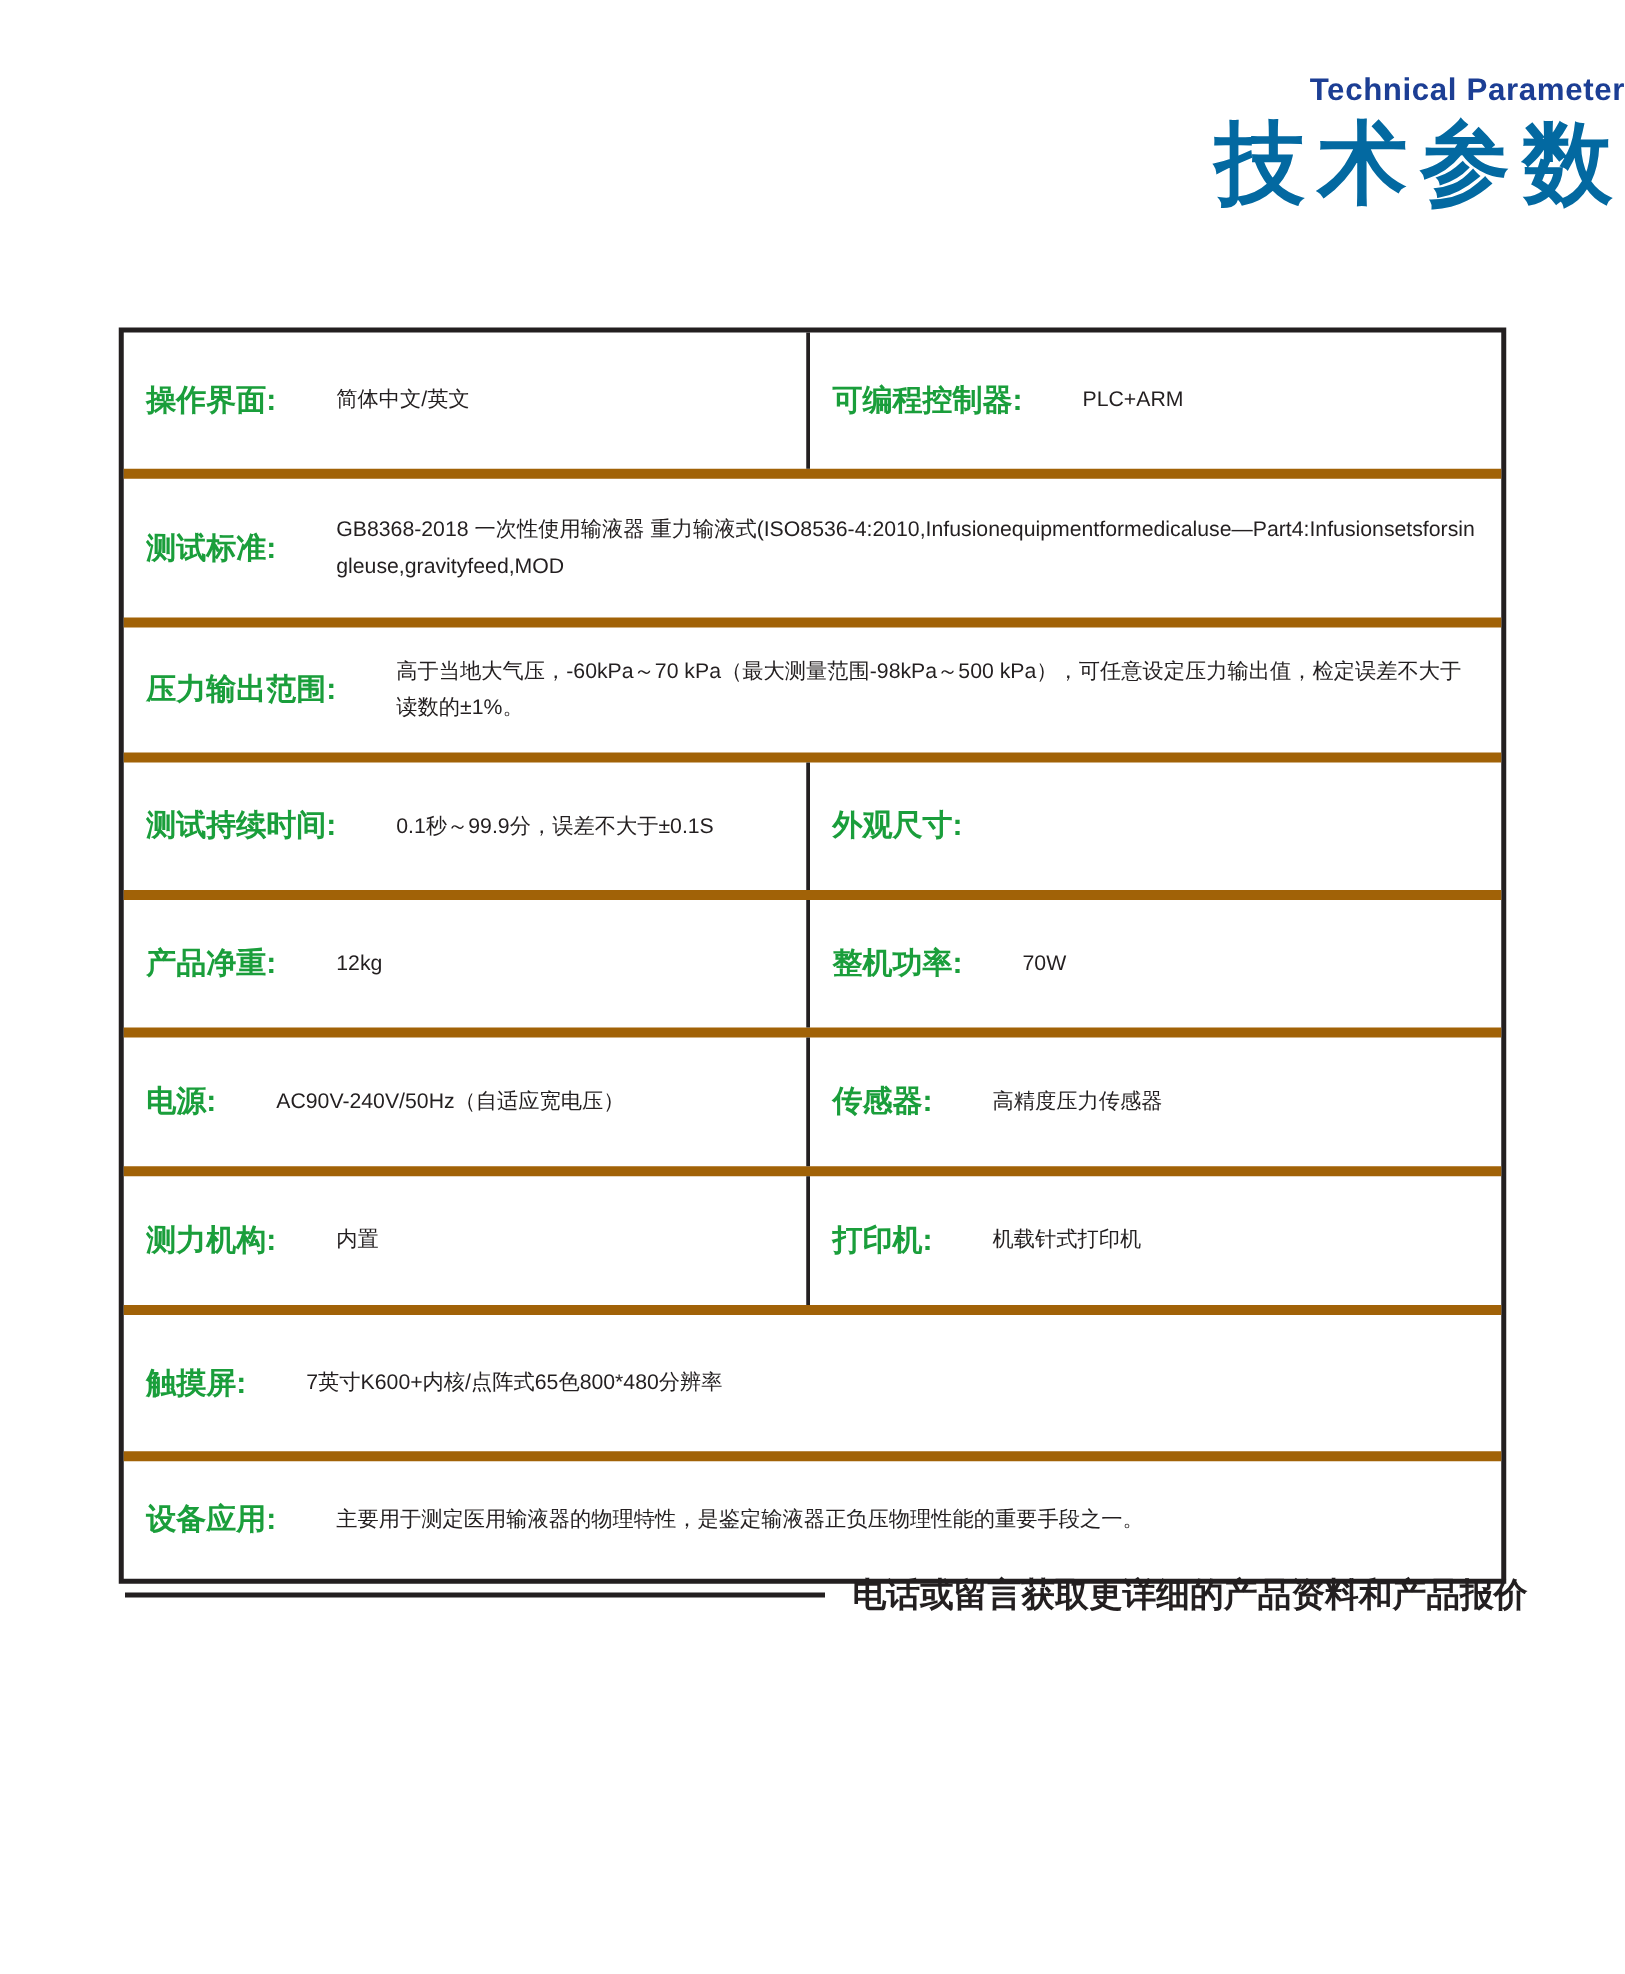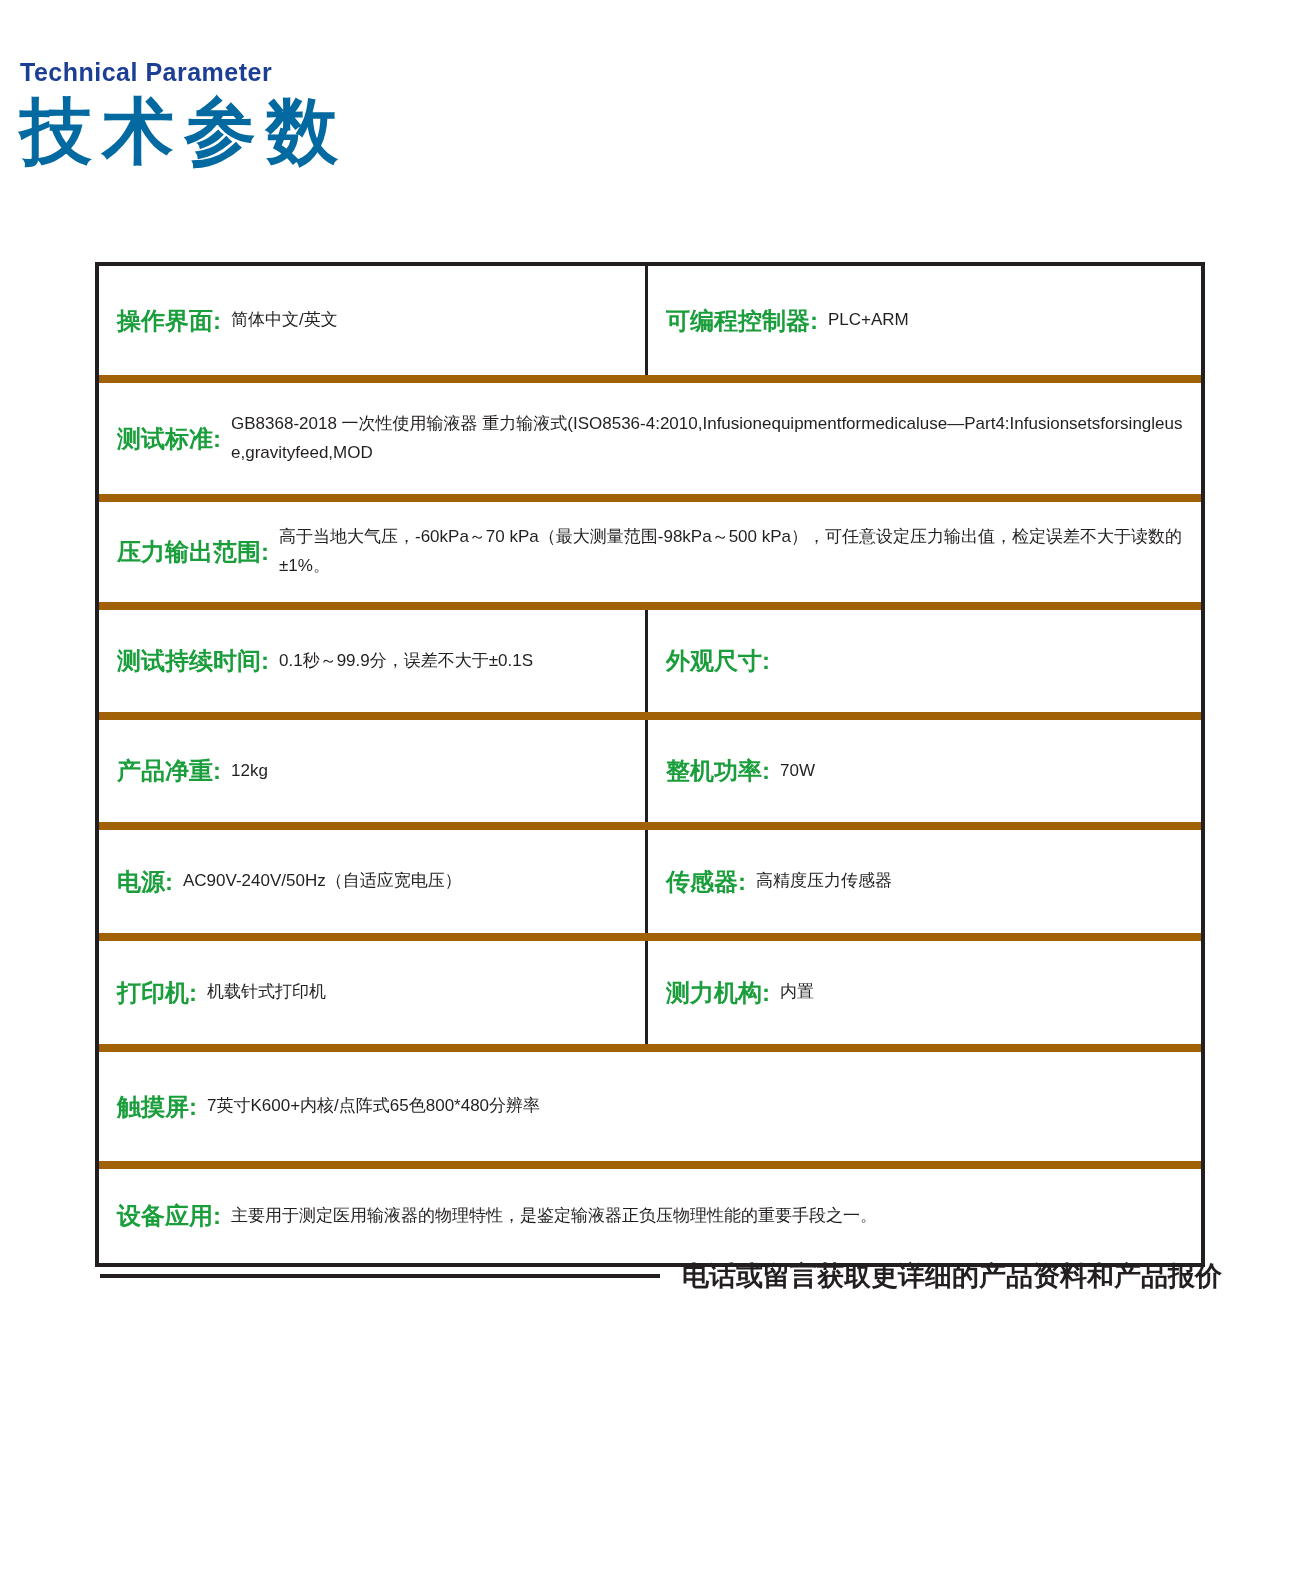--- a/index.html
+++ b/index.html
@@ -1,40 +1,41 @@
 <!DOCTYPE html>
 <html><head>
 <meta charset="utf-8">
 <style>
   html,body{margin:0;padding:0;}
   body{
     width:1300px;height:1579px;background:#ffffff;
     font-family:"Liberation Sans","DejaVu Sans",sans-serif;
     color:#231f20;position:relative;
   }
-  .header{padding-top:58px;text-align:left;padding-left:20px;}
+  .header{padding-top:58px;text-align:right;padding-left:20px;}
   .subtitle{
     color:#1c3e94;font-size:25px;font-weight:bold;letter-spacing:0.5px;
   }
   .title{
     color:#0369a1;font-size:72px;font-weight:bold;letter-spacing:10px;
     margin-top:8px;line-height:1.0;
   }
   .spec-table{
     box-sizing:border-box;
     position:absolute;left:95px;top:262px;width:1110px;
     border:4px solid #231f20;background:#ffffff;
   }
   .row{display:grid;grid-template-columns:1fr;border-top:8px solid #a16207;}
   .row:first-child{border-top:none;}
   .row.cols-2{grid-template-columns:549px 1fr;}
   .row.cols-2 .cell:first-child{border-right:3px solid #231f20;}
   .cell{
     box-sizing:border-box;display:flex;align-items:center;
     padding:10px 18px;
+    gap:38px;
   }
   .r1{min-height:109px}.r2{min-height:111px}.r3{min-height:100px}
   .r4{min-height:102px}.r5{min-height:102px}.r6{min-height:103px}
   .r7{min-height:103px}.r8{min-height:109px}.r9{min-height:94px}
   .label{
     color:#1a9e3b;font-weight:bold;font-size:24px;
     white-space:nowrap;margin-right:10px;flex:0 0 auto;line-height:1.55;
   }
   .value{
     font-size:17px;line-height:1.7;flex:1 1 auto;
@@ -109,26 +110,26 @@
       <span class="value">AC90V-240V/50Hz（自适应宽电压）</span>
     </div>
     <div class="cell r6">
       <span class="label">传感器:</span>
       <span class="value">高精度压力传感器</span>
     </div>
   </div>
 
   <div class="row cols-2">
     <div class="cell r7">
+      <span class="label">测力机构:</span>
+      <span class="value">内置</span>
+    </div>
+    <div class="cell r7">
       <span class="label">打印机:</span>
       <span class="value">机载针式打印机</span>
-    </div>
-    <div class="cell r7">
-      <span class="label">测力机构:</span>
-      <span class="value">内置</span>
     </div>
   </div>
 
   <div class="row">
     <div class="cell r8">
       <span class="label">触摸屏:</span>
       <span class="value">7英寸K600+内核/点阵式65色800*480分辨率</span>
     </div>
   </div>
 

